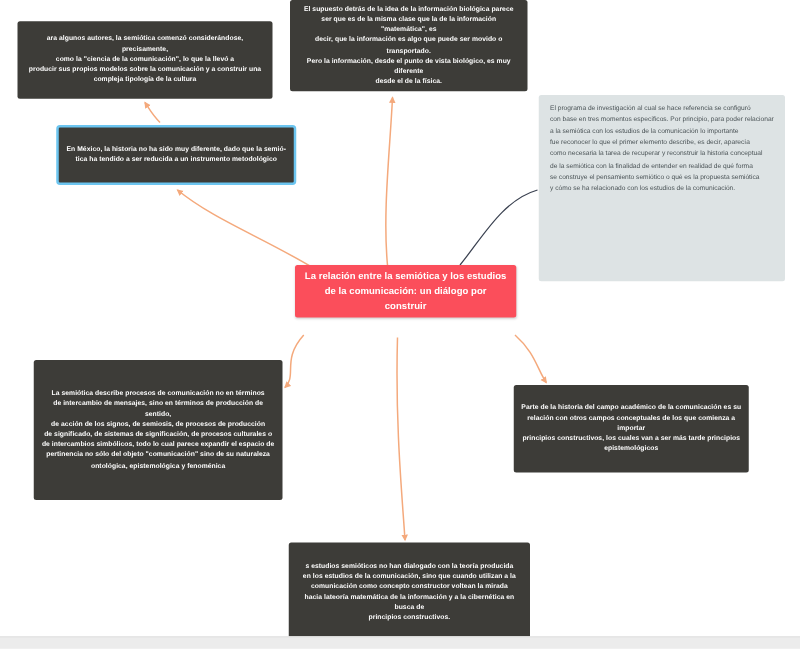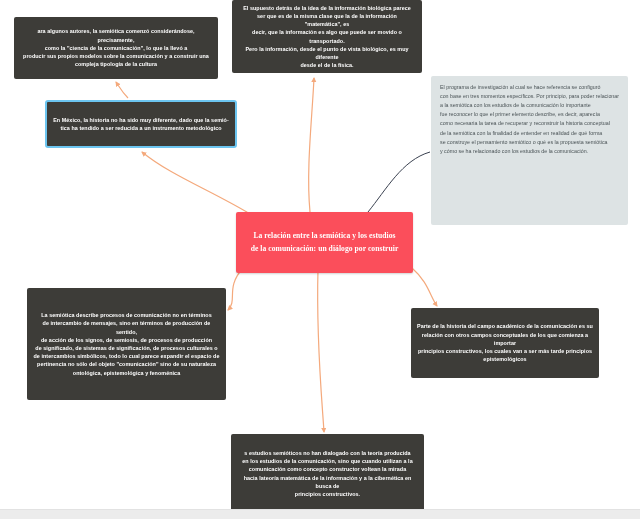--- a/index.html
+++ b/index.html
@@ -63,21 +63,21 @@
 
   .bottom-strip{
     position:absolute;left:0;bottom:0;width:640px;height:9px;
     background:#ececec;border-top:1px solid #e2e2e2;
   }
 
   
   #node-autores   {left:14px;  top:17px;  width:204px; height:62px;}
   #node-biologica {left:232px; top:0px;   width:190px; height:73px;}
   #node-mexico    {left:45px;  top:100px; width:192px; height:48px;}
-  #node-central   {left:236px; top:212px; width:177px; height:61px;font-family:Liberation Serif, serif;}
+  #node-central   {left:236px; top:212px; width:177px; height:42px;}
   #node-semiotica {left:27px;  top:288px; width:199px; height:112px;}
   #node-historia  {left:411px; top:308px; width:188px; height:70px;}
   #node-estudios  {left:231px; top:434px; width:193px; height:79px;}
   #note-programa  {left:431px; top:76px;  width:197px; height:149px;}
 </style>
 </head>
 <body>
 
 <div id="canvas">
 

